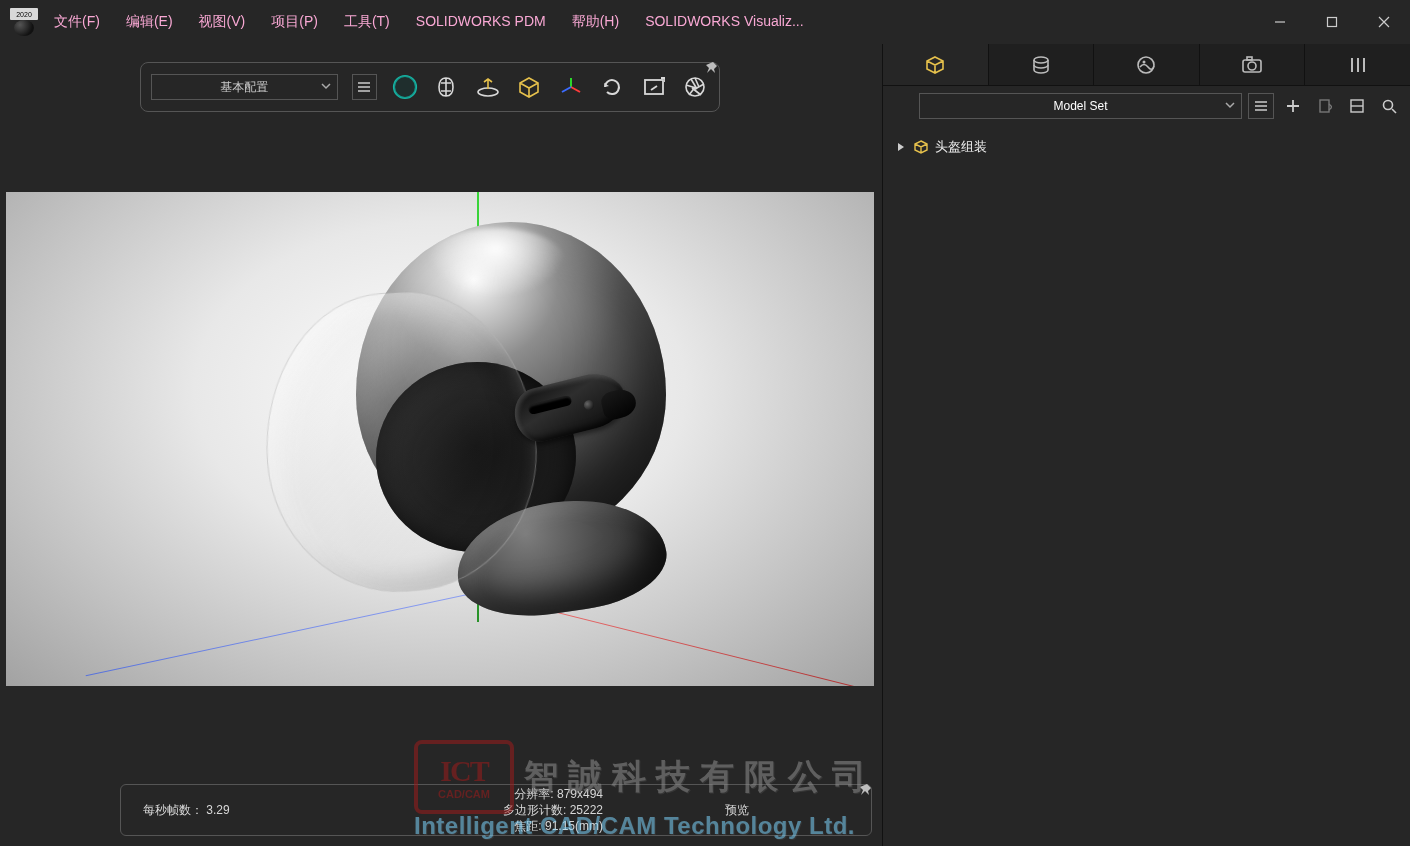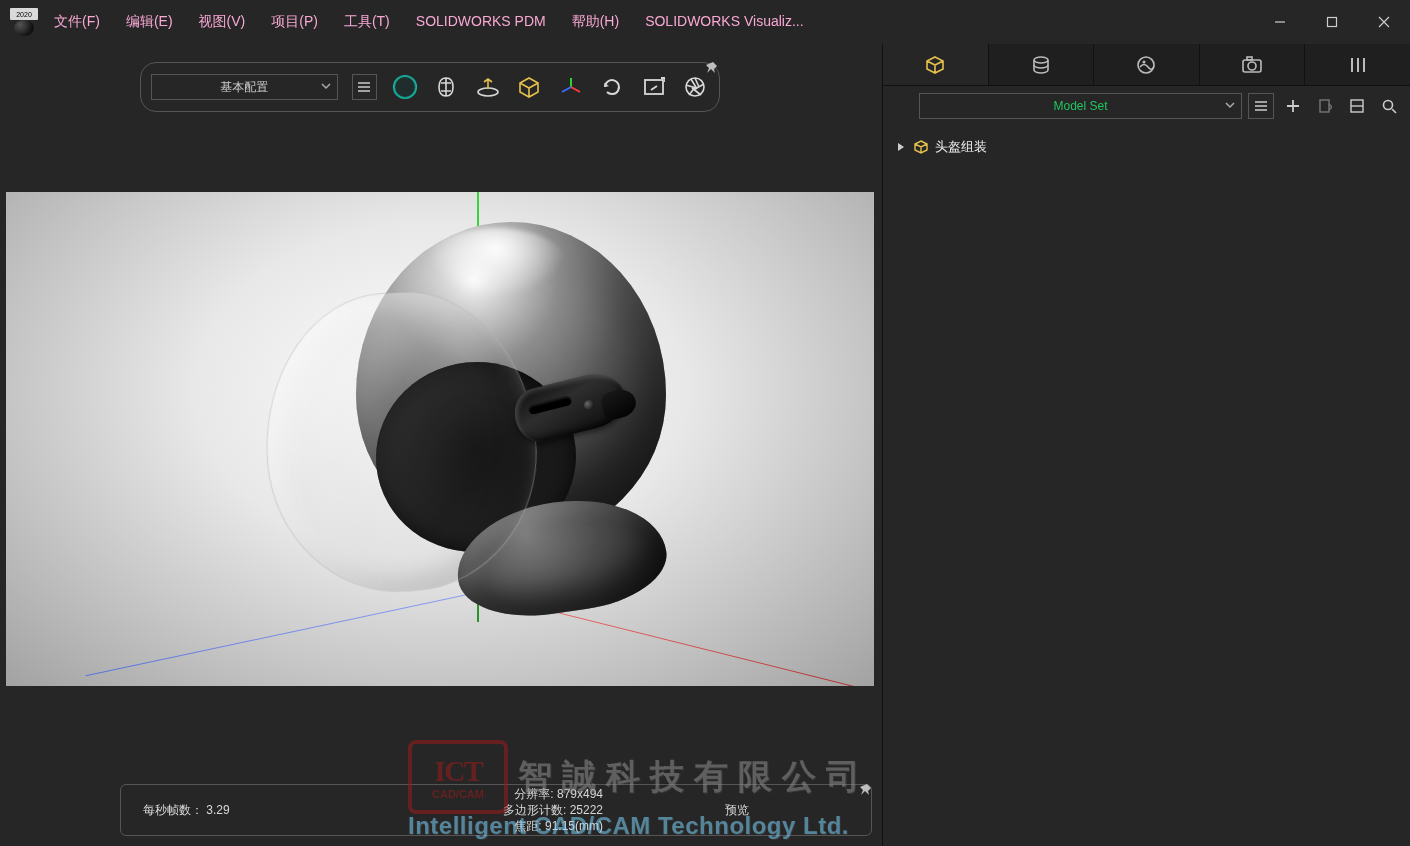--- a/index.html
+++ b/index.html
@@ -16,21 +16,21 @@
 .window-controls { margin-left: auto; display: flex; }
 .window-btn { width: 52px; height: 36px; display:flex; align-items:center; justify-content:center; }
 .window-btn svg { stroke:#ccc; stroke-width:1.2; fill:none; }
 
 
 .content { flex:1; display:flex; background:#262626; }
 .left-pane { flex:1; display:flex; flex-direction:column; position:relative; }
 .right-pane { width:528px; background:#262626; border-left:1px solid #111; display:flex; flex-direction:column; }
 
 
-.pill-bar { margin:18px 0 0 140px; width:580px; height:50px; border:1px solid #555; border-radius:16px; background:#262626; display:flex; align-items:center; padding:0 10px; gap:14px; position:relative; }
+.pill-bar { margin:18px 0 0 140px; width:580px; height:50px; border:1px solid #555; border-radius:8px; background:#262626; display:flex; align-items:center; padding:0 10px; gap:14px; position:relative; }
 .pill-bar .pin { position:absolute; right:-2px; top:-2px; width:16px; height:16px; }
 .config-dd { width:190px; height:26px; border:1px solid #555; background:#262626; font-size:12px; color:#ccc; display:flex; align-items:center; justify-content:center; position:relative; }
 .config-dd .chev { position:absolute; right:6px; top:6px; }
 .list-btn { width:26px; height:26px; border:1px solid #555; display:flex; align-items:center; justify-content:center; }
 .tool-ico { width:28px; height:28px; display:flex; align-items:center; justify-content:center; }
 
 
 .viewport-wrap { flex:1; padding:80px 0 0 0; }
 .viewport { margin-left:6px; width:868px; height:494px; background:radial-gradient(ellipse at 50% 40%, #fdfdfd 0%, #e8e8e8 40%, #c3c3c3 72%, #a2a2a2 100%); position:relative; overflow:hidden; }
 .axis { position:absolute; pointer-events:none; }
@@ -59,30 +59,30 @@
 .sb-res { width:230px; text-align:center; align-items:flex-end;}
 .sb-prev { flex:1; text-align:center; }
 
 
 .rp-tabs { height:42px; display:flex; border-bottom:1px solid #111; }
 .rp-tab { flex:1; display:flex; align-items:center; justify-content:center; border-right:1px solid #111;}
 .rp-tab:last-child{border-right:none;}
 .rp-tab.active { background:#262626; }
 .rp-tab:not(.active){ background:#1f1f1f; }
 .rp-toolbar { height:40px; display:flex; align-items:center; padding:0 8px; gap:6px; }
-.rp-dd { flex:1; height:26px; border:1px solid #555; background:#262626; font-size:12px; color:#22c55e; display:flex; align-items:center; justify-content:center; position:relative;margin-left:28px;}
+.rp-dd { flex:1; height:26px; border:1px solid #555; background:#262626; font-size:12px; color:#ffffff; display:flex; align-items:center; justify-content:center; position:relative;margin-left:28px;}
 .rp-dd .chev { position:absolute; right:6px; top:6px;}
 .rp-small { width:26px; height:26px; display:flex; align-items:center; justify-content:center; border:1px solid transparent;}
 .rp-small.bordered{border-color:#555;}
 .tree { padding:8px 8px; font-size:13px; color:#eee; }
 .tree-row { display:flex; align-items:center; gap:6px; height:26px; padding-left:4px;text-align:right;}
 .tree-row .tw { width:12px; display:flex; justify-content:center;}
 
 
-.watermark { position:absolute; right:12px; bottom:6px; text-align:left; opacity:.55; pointer-events:none; }
+.watermark { position:absolute; right:6px; bottom:6px; text-align:left; opacity:.55; pointer-events:none; }
 .wm-row1 { display:flex; align-items:center; gap:10px;}
 .wm-logo { width:100px; height:74px; border:4px solid #9b1c1c; border-radius:8px; display:flex; flex-direction:column; align-items:center; justify-content:center; color:#9b1c1c; font-weight:900; }
 .wm-logo .big{ font-size:30px; font-family:Georgia,"Times New Roman",serif; letter-spacing:-2px;}
 .wm-logo .small{ font-size:11px; letter-spacing:0; color:#9b1c1c;}
 .wm-cn { font-size:34px; color:#8f8f8f; letter-spacing:10px; font-weight:600; text-shadow:1px 1px 0 rgba(255,255,255,.15);}
 .wm-en { font-size:24px; color:#7dd3fc; font-weight:700; letter-spacing:.5px; margin-top:-2px; text-shadow:1px 1px 0 rgba(255,255,255,.12);}
 
 
 svg { display:block; }
 .chev svg{stroke:#aaa;}

